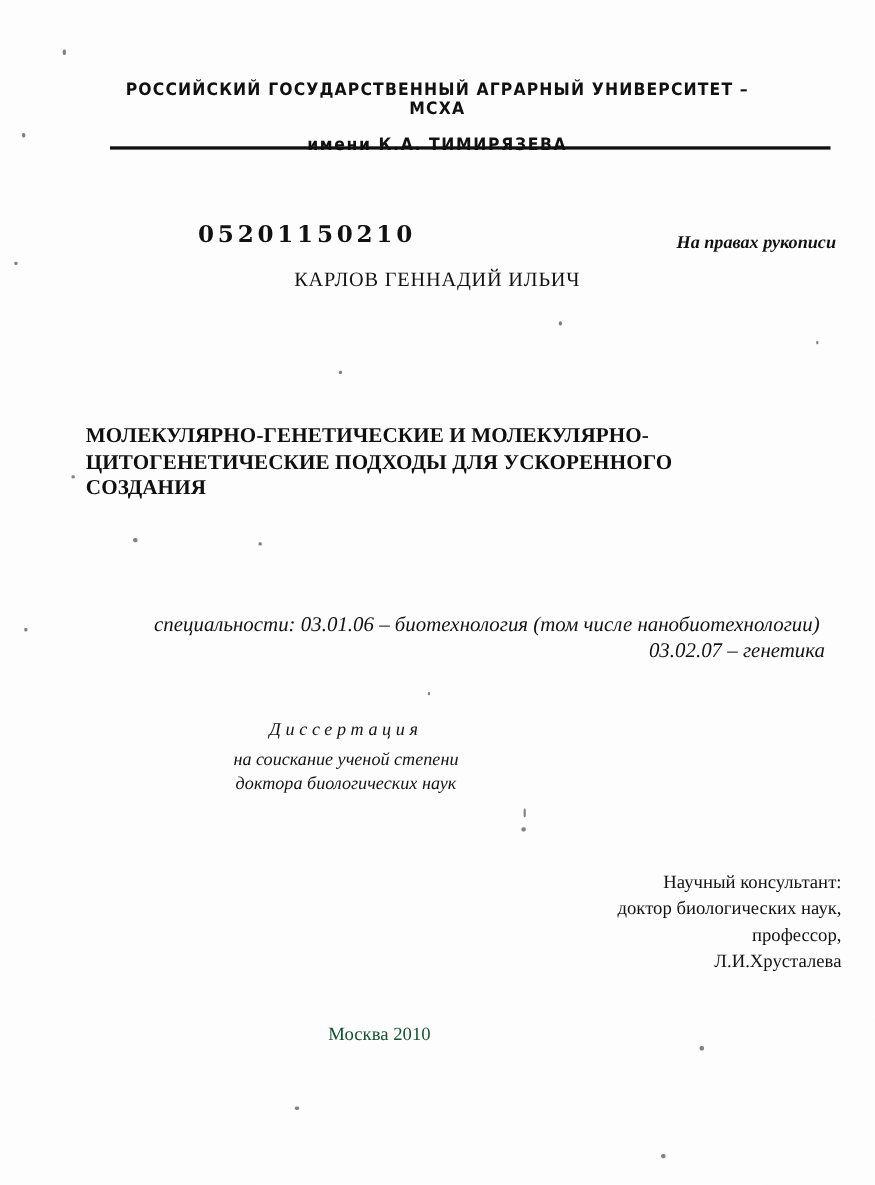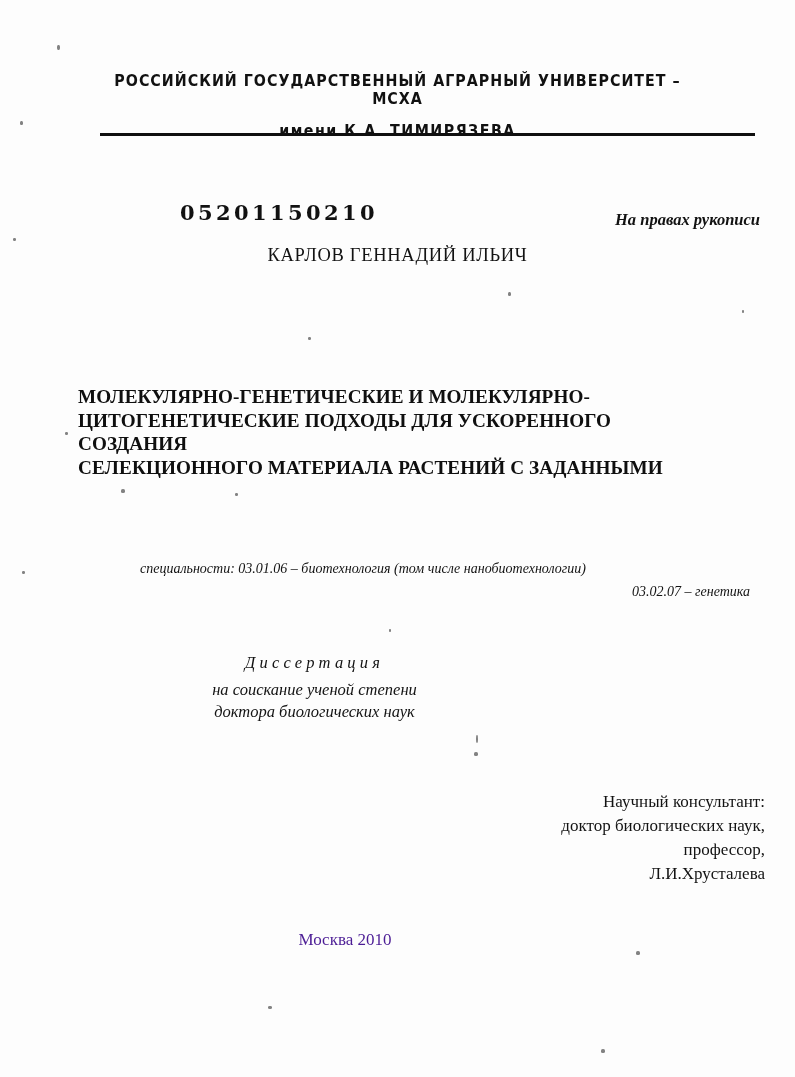--- a/index.html
+++ b/index.html
@@ -112,21 +112,21 @@
     color: #0f0f0f;
   }
 
   
   .specialties {
     position: absolute;
     left: 140px;
     top: 557px;
     width: 610px;
     font-style: italic;
-    font-size: 14px;
+    font-size: 19px;
     line-height: 23px;
     color: #131313;
   }
   .specialties .spec-line-2 {
     padding-left: 148px;
     text-align: right;
   }
 
   
   .dissertation {
@@ -159,21 +159,21 @@
   }
 
   
   .city-year {
     position: absolute;
     left: 0;
     top: 930px;
     width: 690px;
     text-align: center;
     font-size: 17px;
-    color: #4c1d95;
+    color: #14532d;
   }
 </style>
 </head>
 <body>
 
 <div class="page">
 
   <div class="speck" style="left:57px;  top:45px;  width:3px; height:5px;"></div>
   <div class="speck" style="left:20px;  top:121px; width:3px; height:4px;"></div>
   <div class="speck" style="left:13px;  top:238px; width:3px; height:3px;"></div>
@@ -199,21 +199,20 @@
 
   <div class="ms-note">На правах рукописи</div>
 
   <div class="catalog-number">05201150210</div>
 
   <div class="author">КАРЛОВ ГЕННАДИЙ ИЛЬИЧ</div>
 
   <div class="title">
     <div>МОЛЕКУЛЯРНО-ГЕНЕТИЧЕСКИЕ И МОЛЕКУЛЯРНО-</div>
     <div>ЦИТОГЕНЕТИЧЕСКИЕ ПОДХОДЫ ДЛЯ УСКОРЕННОГО СОЗДАНИЯ</div>
-    <div>СЕЛЕКЦИОННОГО МАТЕРИАЛА РАСТЕНИЙ С ЗАДАННЫМИ</div>
   </div>
 
   <div class="specialties">
     <div class="spec-line-1">специальности: 03.01.06 – биотехнология (том числе нанобиотехнологии)</div>
     <div class="spec-line-2">03.02.07 – генетика</div>
   </div>
 
   <div class="dissertation">
     <span class="diss-word">Диссертация</span>
     <div>на соискание ученой степени</div>

